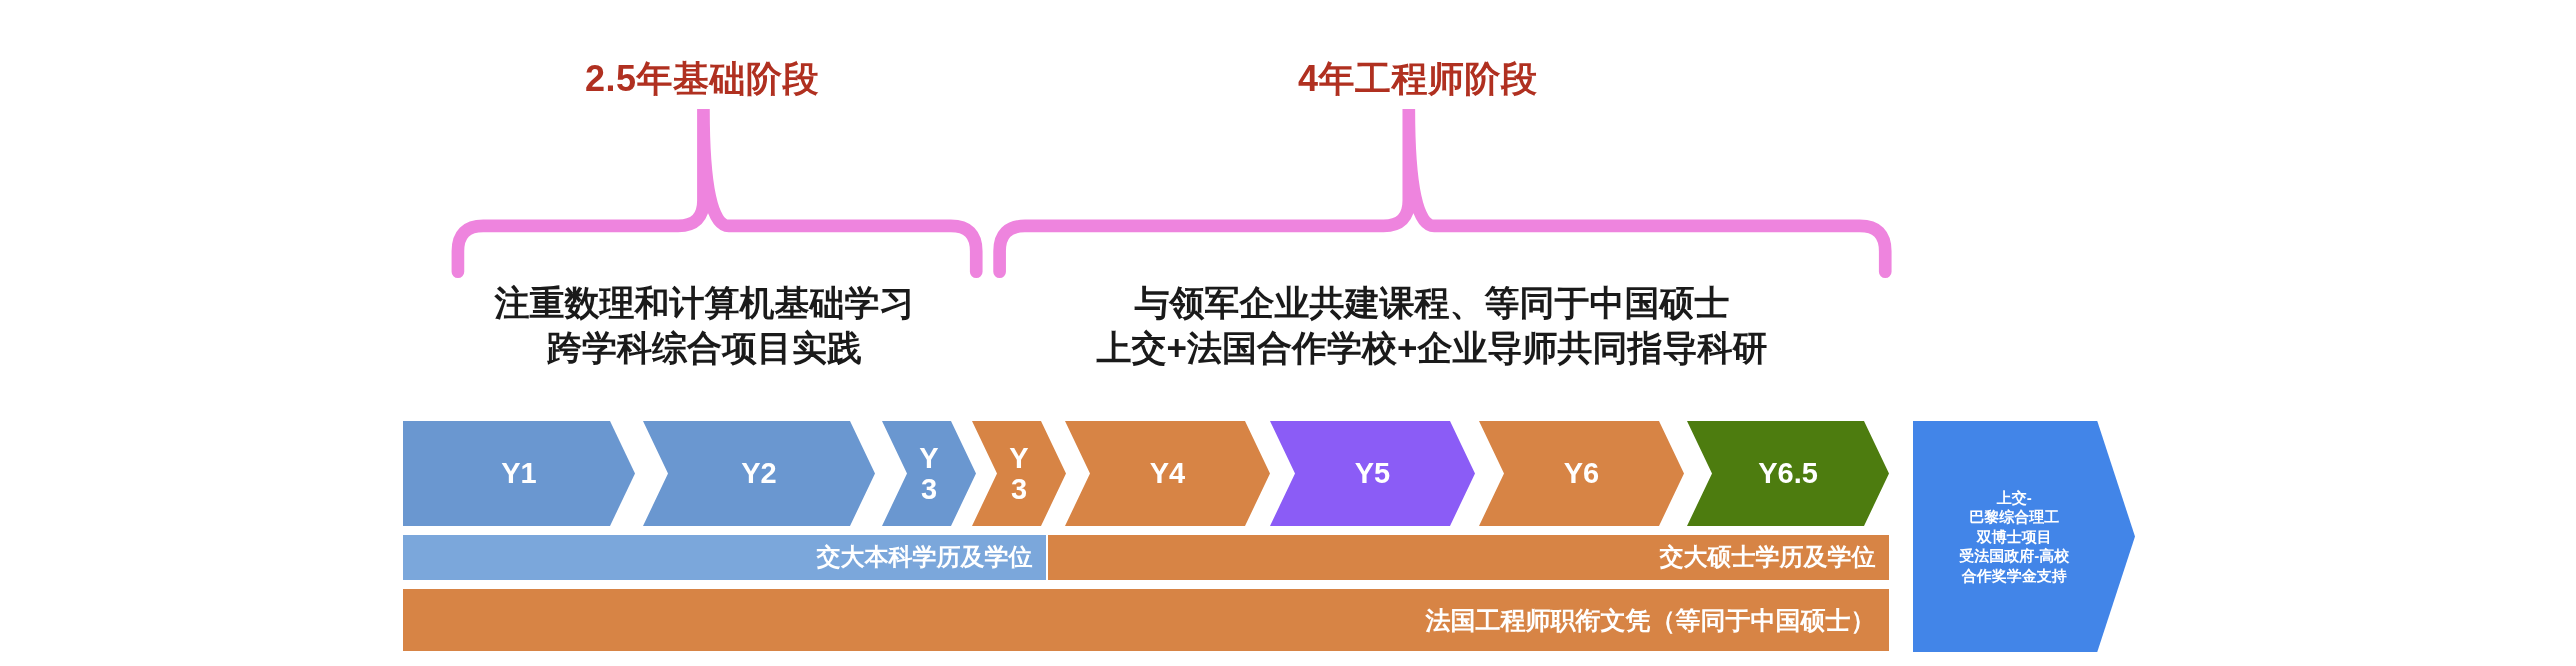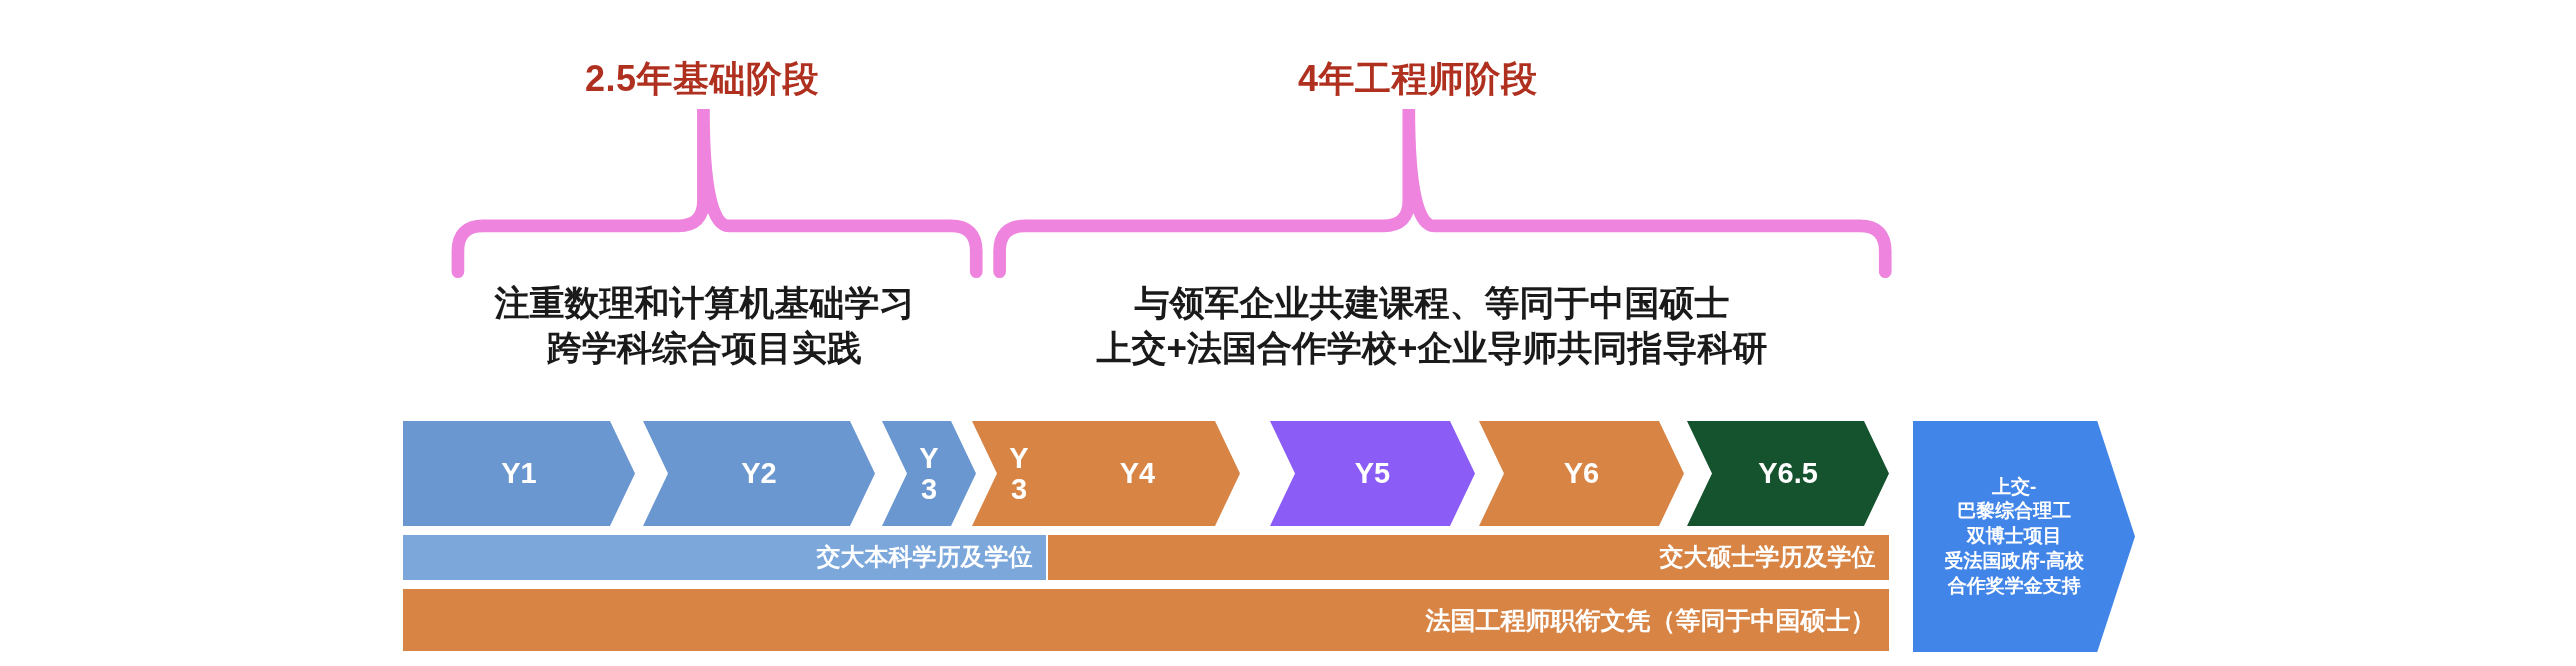--- a/index.html
+++ b/index.html
@@ -117,21 +117,21 @@
   
   #capstone {
     position: absolute;
     left: 1913px;
     top: 421px;
     width: 222px;
     height: 231px;
     background: #4285E8;
     color: #ffffff;
     font-weight: bold;
-    font-size: 19px;
+    font-size: 15px;
     line-height: 1.30;
     display: flex;
     align-items: center;
     justify-content: center;
     text-align: center;
     clip-path: polygon(0 0, 83% 0, 100% 50%, 83% 100%, 0 100%);
     box-sizing: border-box;
     padding-right: 19.5px;
   }
   #capstone .cap-lines { display: flex; flex-direction: column; }
@@ -191,30 +191,30 @@
             <span>Y</span>
             <span>3</span>
           </span>
         </div>
         <div class="chev" style="left: 569px; width: 94px; background: rgb(215, 132, 69);">
           <span class="stacklabel">
             <span>Y</span>
             <span>3</span>
           </span>
         </div>
-        <div class="chev" style="left: 632px; width: 205px; background: rgb(215, 132, 69);">
+        <div class="chev" style="left: 662px; width: 205px; background: rgb(215, 132, 69);">
           <span>Y4</span>
         </div>
         <div class="chev" style="left: 867px; width: 205px; background: #8b5cf6;">
           <span>Y5</span>
         </div>
         <div class="chev" style="left: 1076px; width: 205px; background: rgb(215, 132, 69);">
           <span>Y6</span>
         </div>
-        <div class="chev" style="left: 1284px; width: 202px; background: #14532d;">
+        <div class="chev" style="left: 1284px; width: 202px; background: #4d7c0f;">
           <span>Y6.5</span>
         </div>
       </div>
     <div class="bar-row tall" id="degree-bar-row">
         <div class="bar" style="left: 0px; width: 643px; background: rgb(123, 167, 219);">
           <span>交大本科学历及学位</span>
         </div>
         <div class="bar" style="left: 645px; width: 841px; background: rgb(215, 132, 69);">
           <span>交大硕士学历及学位</span>
         </div>

